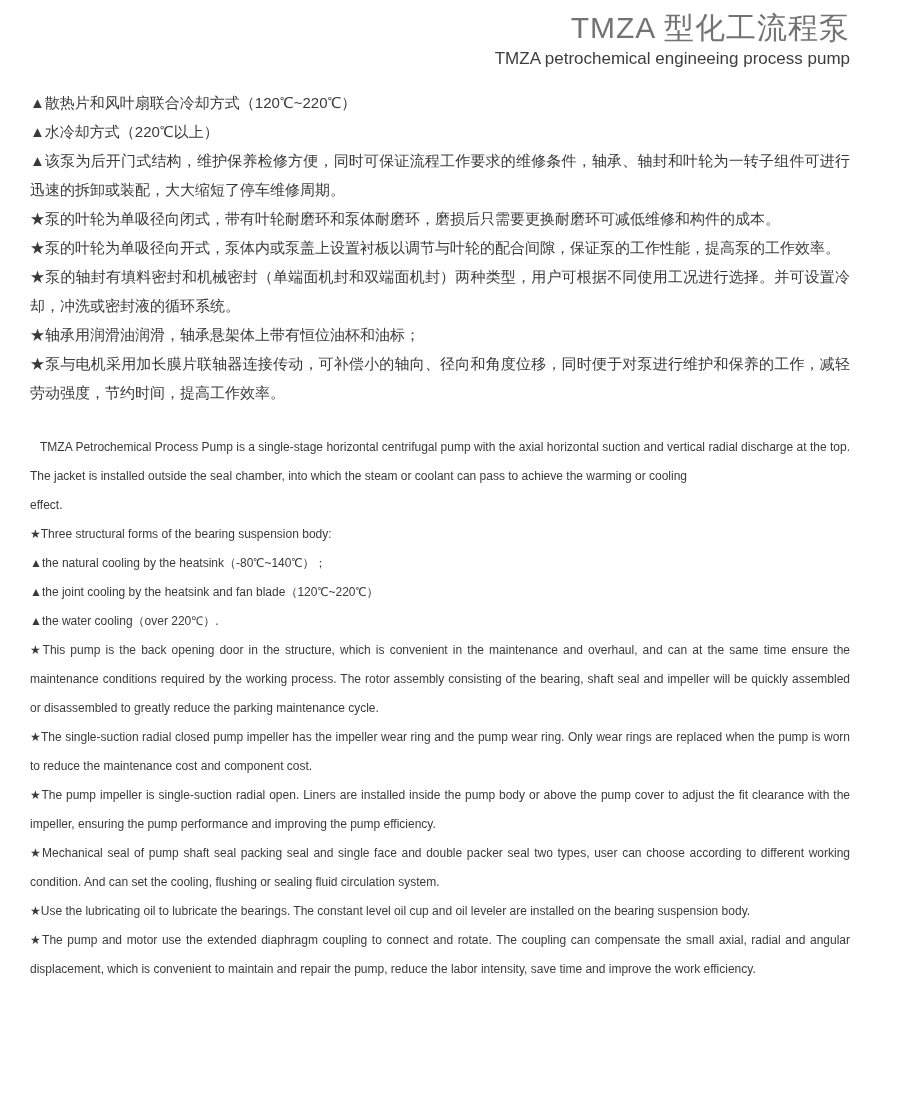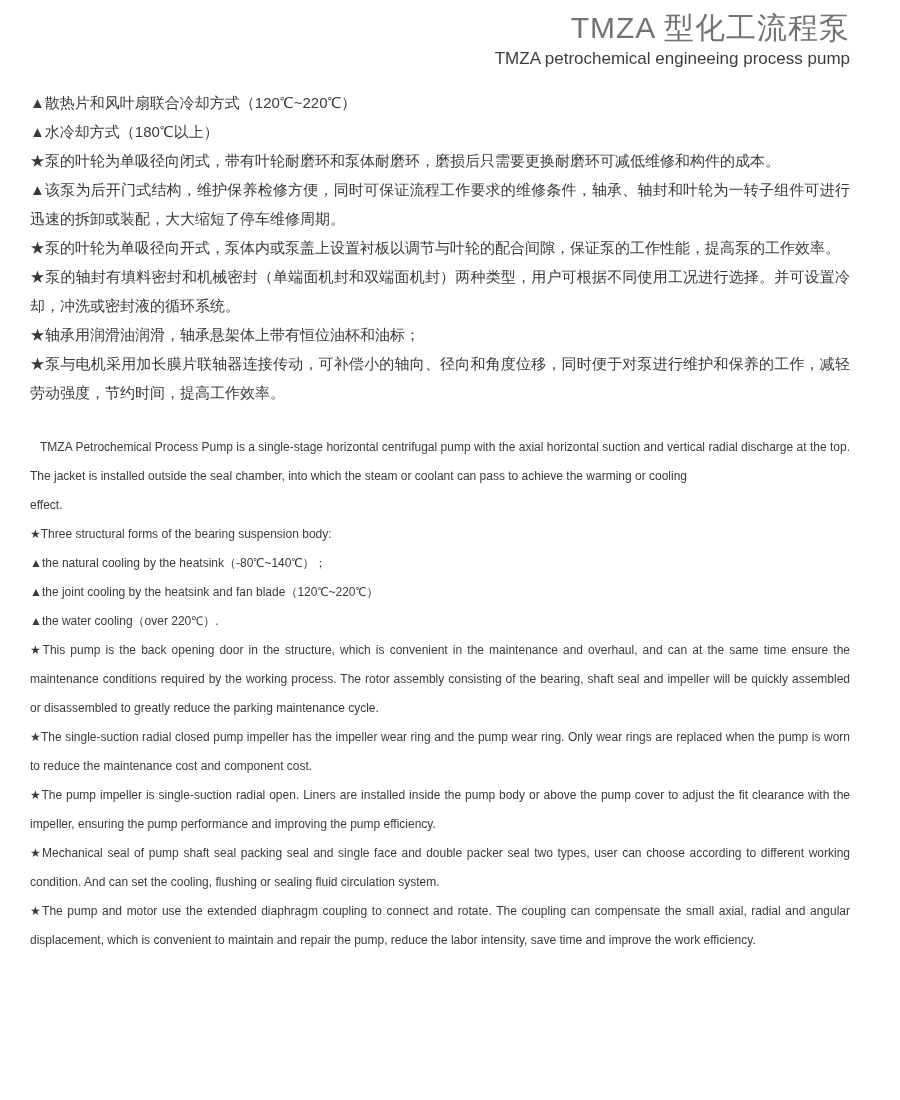--- a/index.html
+++ b/index.html
@@ -64,36 +64,37 @@
 
 <div class="page">
 
   <div class="header">
     <div class="title">TMZA 型化工流程泵</div>
     <div class="subtitle">TMZA petrochemical engineeing process pump</div>
   </div>
 
   <div class="cn-section">
     <p>▲散热片和风叶扇联合冷却方式（120℃~220℃）</p>
-    <p>▲水冷却方式（180℃以上）</p>
+    <p>▲水冷却方式（220℃以上）</p>
+    <p>▲该泵为后开门式结构，维护保养检修方便，同时可保证流程工作要求的维修条件，轴承、轴封和叶轮为一转子组件可进行迅速的拆卸或装配，大大缩短了停车维修周期。</p>
     <p>★泵的叶轮为单吸径向闭式，带有叶轮耐磨环和泵体耐磨环，磨损后只需要更换耐磨环可减低维修和构件的成本。</p>
-    <p>▲该泵为后开门式结构，维护保养检修方便，同时可保证流程工作要求的维修条件，轴承、轴封和叶轮为一转子组件可进行迅速的拆卸或装配，大大缩短了停车维修周期。</p>
     <p>★泵的叶轮为单吸径向开式，泵体内或泵盖上设置衬板以调节与叶轮的配合间隙，保证泵的工作性能，提高泵的工作效率。</p>
     <p>★泵的轴封有填料密封和机械密封（单端面机封和双端面机封）两种类型，用户可根据不同使用工况进行选择。并可设置冷却，冲洗或密封液的循环系统。</p>
     <p>★轴承用润滑油润滑，轴承悬架体上带有恒位油杯和油标；</p>
     <p>★泵与电机采用加长膜片联轴器连接传动，可补偿小的轴向、径向和角度位移，同时便于对泵进行维护和保养的工作，减轻劳动强度，节约时间，提高工作效率。</p>
   </div>
 
   <div class="en-section">
     <p class="indent">TMZA Petrochemical Process Pump is a single-stage horizontal centrifugal pump with the axial horizontal suction and vertical radial discharge at the top. The jacket is installed outside the seal chamber, into which the steam or coolant can pass to achieve the warming or cooling</p>
     <p>effect.</p>
     <p>★Three structural forms of the bearing suspension body:</p>
     <p>▲the natural cooling by the heatsink（-80℃~140℃）；</p>
     <p>▲the joint cooling  by the heatsink and fan blade（120℃~220℃）</p>
     <p>▲the water cooling（over 220℃）.</p>
     <p>★This pump is the back opening door in the structure, which is convenient in the maintenance and overhaul, and can at the same time ensure the maintenance conditions required by the working process. The rotor assembly consisting of the bearing, shaft seal and impeller will be quickly assembled or disassembled to greatly reduce the parking maintenance cycle.</p>
     <p>★The single-suction radial closed pump impeller has the impeller wear ring and the pump wear ring. Only wear rings are replaced when the pump is worn to reduce the maintenance cost and component cost.</p>
     <p>★The pump impeller is single-suction radial open. Liners are installed inside the pump body or above the pump cover to adjust the fit clearance with the impeller, ensuring the pump performance and improving the pump efficiency.</p>
     <p>★Mechanical seal of pump shaft seal packing seal and single face and double packer seal two types, user can choose according to different working condition. And can set the cooling, flushing or sealing fluid circulation system.</p>
+    <p>★Use the lubricating oil to lubricate the bearings. The constant level oil cup and oil leveler are installed on the bearing suspension body.</p>
     <p>★The pump and motor use the extended diaphragm coupling to connect and rotate. The coupling can compensate the small axial, radial and angular displacement, which is convenient to maintain and repair the pump, reduce the labor intensity, save time and improve the work efficiency.</p>
   </div>
 
 </div>
 
 </body></html>

